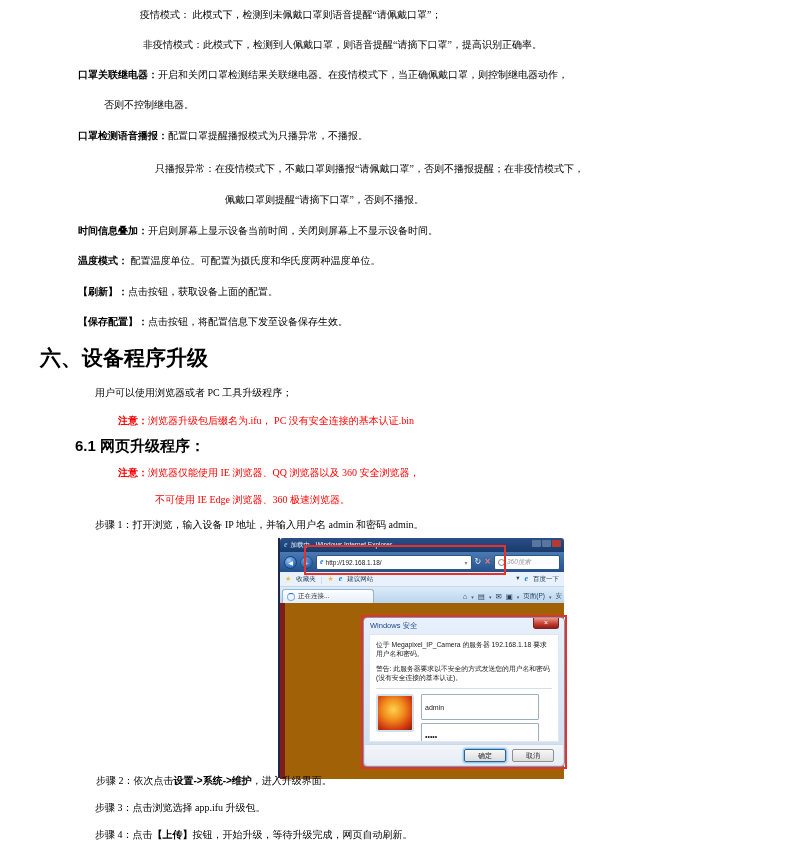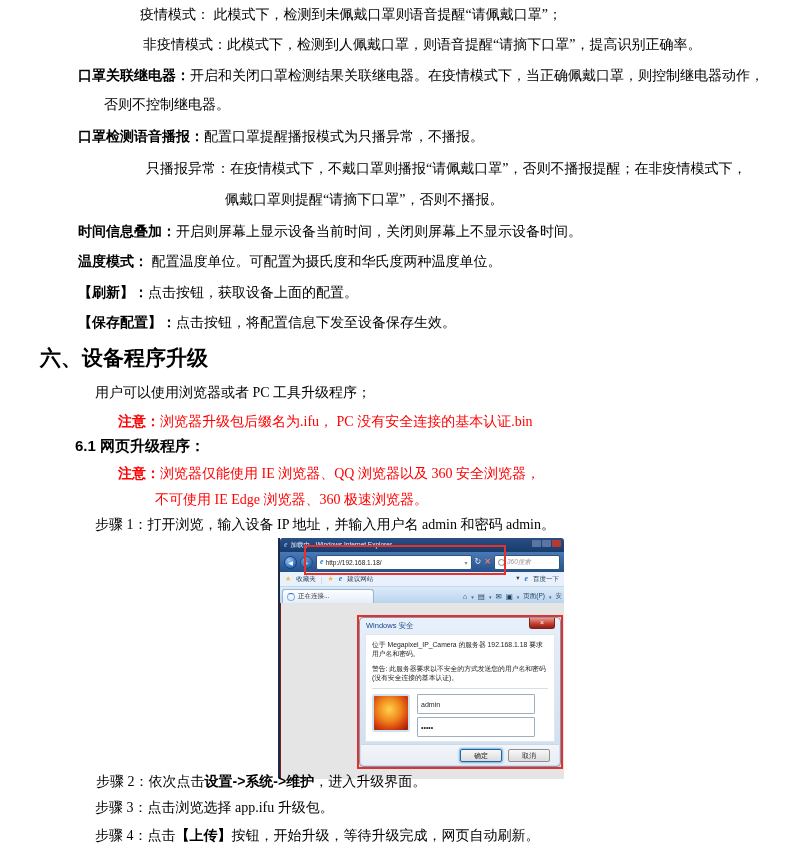--- a/index.html
+++ b/index.html
@@ -1,20 +1,20 @@
 <!DOCTYPE html>
 <html><head>
 <meta charset="utf-8">
 <style>
   html,body{margin:0;padding:0;}
   body{
     width:790px;height:848px;background:#ffffff;position:relative;
     font-family:"Liberation Serif","DejaVu Serif",serif;color:#000;overflow:hidden;
   }
-  .line{position:absolute;font-size:14px;line-height:18px;white-space:nowrap;}
+  .line{position:absolute;font-size:10px;line-height:18px;white-space:nowrap;}
   .bl{font-weight:bold;font-family:"Liberation Sans","DejaVu Sans",sans-serif;margin-top:36px;}
   .red{color:#ff0000;}
   .h6{position:absolute;font-size:21px;font-weight:bold;font-family:"Liberation Sans","DejaVu Sans",sans-serif;text-align:center;}
   .h61{position:absolute;font-size:15px;font-weight:bold;font-family:"Liberation Sans","DejaVu Sans",sans-serif;}
 
   
   .shot{position:absolute;left:278px;top:538px;width:286px;height:240px;}
   .win{position:relative;width:100%;height:100%;border-left:2px solid #1b2a4a;box-sizing:border-box;}
   .titlebar{height:14px;background:linear-gradient(#2b4f86,#173b6b);border-radius:3px 3px 0 0;
     display:flex;align-items:center;padding:0 4px;gap:3px;position:relative;}
@@ -50,21 +50,21 @@
   .tabrow{height:16px;background:linear-gradient(#dcebf9,#b9d5ee);display:flex;align-items:flex-end;
     padding:0 2px;font-family:"Liberation Sans",sans-serif;}
   .tab{width:92px;height:14px;background:linear-gradient(#fdfeff,#e4eefa);border:1px solid #98b4cf;
     border-bottom:none;border-radius:3px 3px 0 0;display:flex;align-items:center;gap:3px;
     padding:0 4px;font-size:6.5px;color:#333;box-sizing:border-box;}
   .spin{width:6px;height:6px;border:1.5px solid #7ab1e8;border-top-color:#2a6bbf;border-radius:50%;flex:0 0 6px;}
   .cmdbar{margin-left:auto;display:flex;align-items:center;gap:4px;font-size:6.5px;color:#1f3b57;
     padding-bottom:2px;white-space:nowrap;}
   .cmdbar .ic{font-size:7.5px;}
   .cmdbar .caret{font-size:5px;color:#44628a;}
-  .content{height:176px;background:#e5e5e5;position:relative;border-left:1px solid #7f1d1d;}
+  .content{height:176px;background:#a16207;position:relative;border-left:5px solid #7f1d1d;}
 
   
   .dlgwrap{position:absolute;left:76px;top:12px;width:206px;height:154px;
     border:2px solid #e8302a;box-sizing:border-box;}
   .dlg{position:relative;width:100%;height:100%;background:linear-gradient(#e7f0fb,#cdddee);
     border:1px solid #7f99b4;border-radius:4px;box-sizing:border-box;
     font-family:"Liberation Sans","DejaVu Sans",sans-serif;}
   .dlg-title{position:absolute;left:6px;top:3px;font-size:7.5px;color:#1c4587;}
   .dlg-close{position:absolute;right:5px;top:0;width:26px;height:11px;
     background:linear-gradient(#e8988b,#c23b2e 60%,#8f1f16);border:1px solid #7c241c;
@@ -72,21 +72,21 @@
     text-align:center;box-sizing:border-box;}
   .dlg-body{position:absolute;left:5px;right:5px;top:16px;bottom:24px;background:#fff;
     border:1px solid #e0e7ef;padding:5px 6px;box-sizing:border-box;overflow:hidden;}
   .dlg-msg{font-size:6.8px;line-height:9px;color:#1a1a1a;}
   .dlg-warn{font-size:6.8px;line-height:9px;color:#1a1a1a;margin-top:6px;}
   .dlg-hr{border:none;border-top:1px solid #d8dee6;margin:6px 0 5px 0;}
   .userrow{display:flex;gap:7px;align-items:flex-start;}
   .tile{width:38px;height:38px;border:2px solid #cfe0f0;border-radius:3px;box-sizing:border-box;
     background:radial-gradient(circle at 45% 40%,#ffd24d 0%,#f08a1d 40%,#d43d0f 72%,#8a1a05 100%);}
   .fields{display:flex;flex-direction:column;gap:3px;flex:1;}
-  .fld{height:20px;font-size:7px;padding:0 3px;border:1px solid #9daebe;border-radius:1px;
+  .fld{height:26px;font-size:7px;padding:0 3px;border:1px solid #9daebe;border-radius:1px;
     font-family:"Liberation Sans",sans-serif;color:#222;box-sizing:border-box;width:118px;}
   .chkrow{display:flex;align-items:center;gap:3px;margin-top:1px;}
   .chk{width:6px;height:6px;border:1px solid #8a8a8a;background:#fff;flex:0 0 6px;}
   .chklabel{font-size:6.3px;color:#444;}
   .dlg-footer{position:absolute;left:1px;right:1px;bottom:1px;height:21px;
     background:linear-gradient(#f3f6fa,#e7edf4);border-top:1px solid #cfd8e2;
     border-radius:0 0 3px 3px;display:flex;align-items:center;justify-content:flex-end;
     gap:6px;padding:0 9px;box-sizing:border-box;}
   .btn{width:42px;height:13px;font-size:7px;line-height:11px;text-align:center;color:#222;
     background:linear-gradient(#f8f8f8,#dcdcdc);border:1px solid #8e8f8f;border-radius:2px;box-sizing:border-box;}
@@ -99,21 +99,21 @@
 <div class="line" style="left:143px;top:36px">非疫情模式：此模式下，检测到人佩戴口罩，则语音提醒“请摘下口罩”，提高识别正确率。</div>
 
 <div class="line" style="left:78px;top:66px">
   <span class="bl">口罩关联继电器：</span><span>开启和关闭口罩检测结果关联继电器。在疫情模式下，当正确佩戴口罩，则控制继电器动作，</span>
 </div>
 <div class="line" style="left:104px;top:96px">否则不控制继电器。</div>
 
 <div class="line" style="left:78px;top:127px">
   <span class="bl">口罩检测语音播报：</span><span>配置口罩提醒播报模式为只播异常，不播报。</span>
 </div>
-<div class="line" style="left:146px;top:160px">只播报异常：在疫情模式下，不戴口罩则播报“请佩戴口罩”，否则不播报提醒；在非疫情模式下，</div>
+<div class="line" style="left:155px;top:160px">只播报异常：在疫情模式下，不戴口罩则播报“请佩戴口罩”，否则不播报提醒；在非疫情模式下，</div>
 <div class="line" style="left:225px;top:191px">佩戴口罩则提醒“请摘下口罩”，否则不播报。</div>
 
 <div class="line" style="left:78px;top:222px">
   <span class="bl">时间信息叠加：</span><span>开启则屏幕上显示设备当前时间，关闭则屏幕上不显示设备时间。</span>
 </div>
 <div class="line" style="left:78px;top:252px">
   <span class="bl">温度模式：</span><span> 配置温度单位。可配置为摄氏度和华氏度两种温度单位。</span>
 </div>
 <div class="line" style="left:78px;top:283px">
   <span class="bl">【刷新】：</span><span>点击按钮，获取设备上面的配置。</span>

